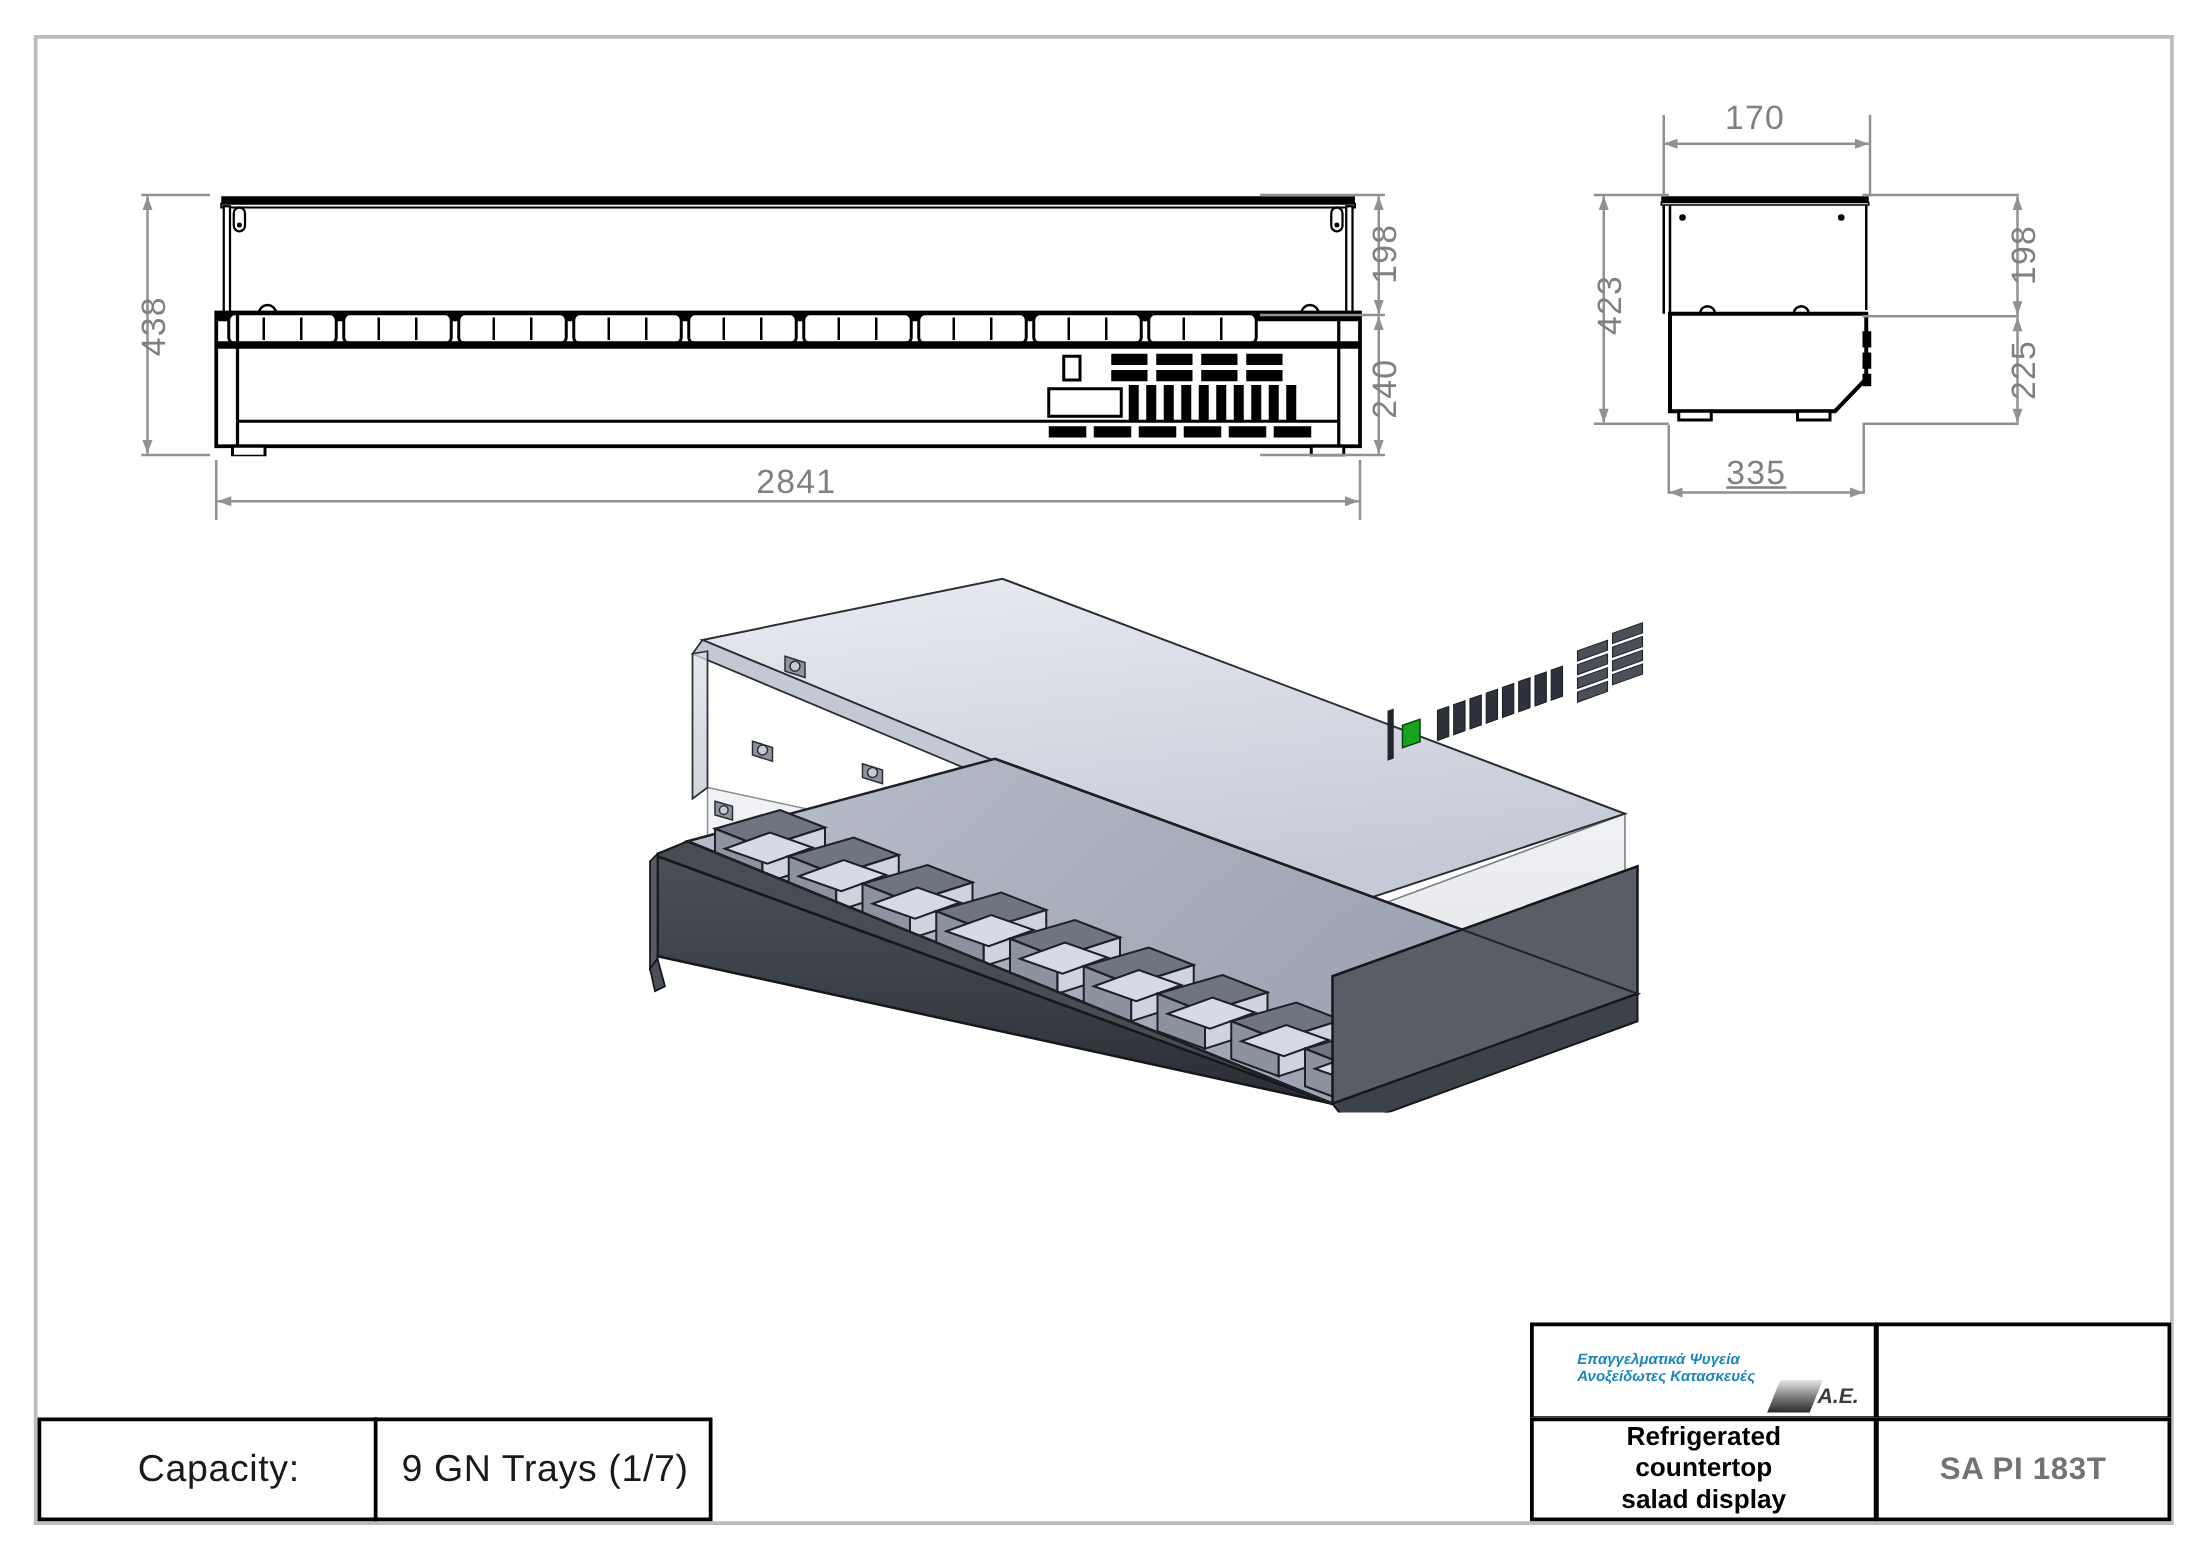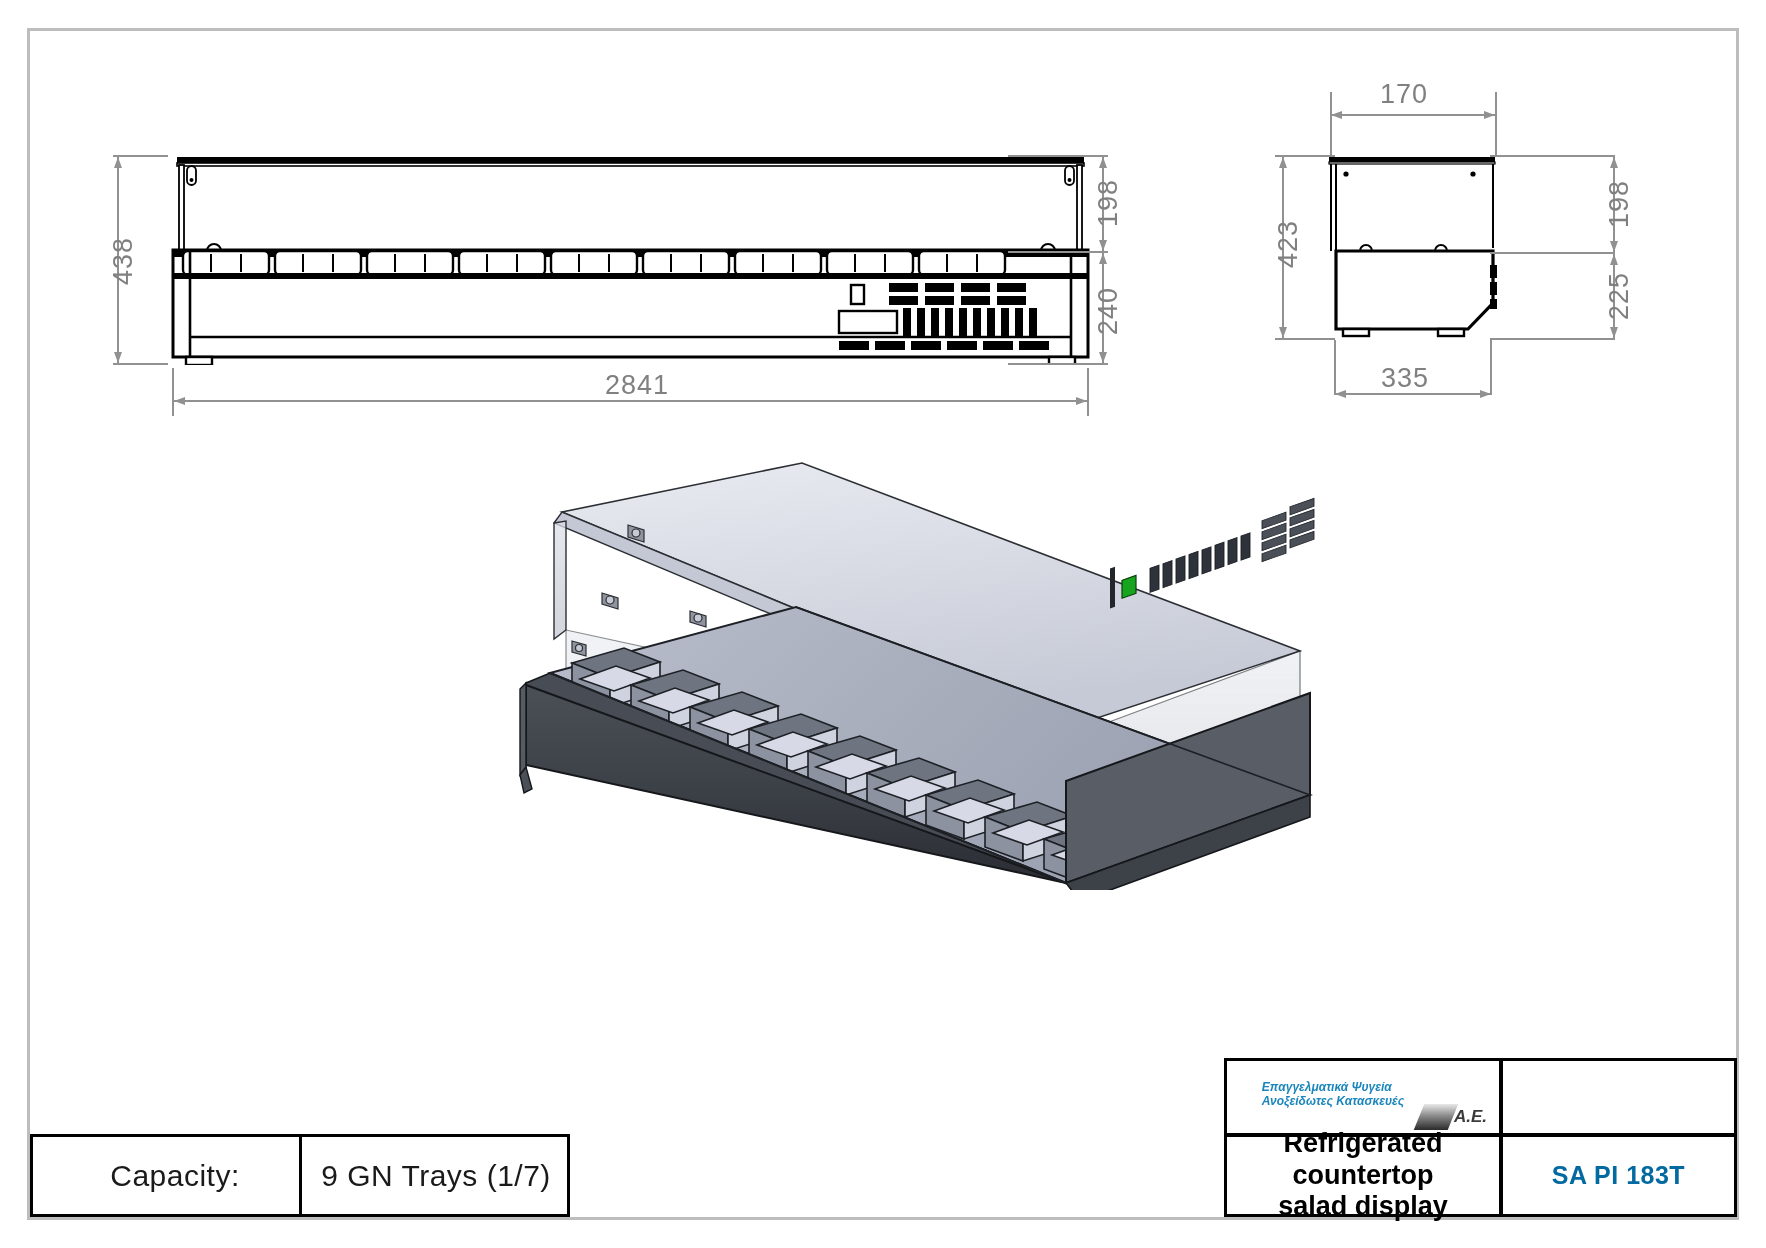--- a/index.html
+++ b/index.html
@@ -101,30 +101,30 @@
     letter-spacing: 0.5px;
   }
   .cap-value {
     font-size: 30px;
     color: #1a1a1a;
     font-family: "Liberation Sans", sans-serif;
     font-weight: 300;
     letter-spacing: 0.5px;
   }
   .prod-desc {
-    font-size: 27px;
+    font-size: 21px;
     font-weight: bold;
     color: #000;
     line-height: 1.18;
     font-family: "Liberation Sans", sans-serif;
   }
   .model-code {
     font-size: 25px;
     font-weight: bold;
-    color: #0369a1;
+    color: #737373;
     letter-spacing: 0.5px;
     font-family: "Liberation Sans", sans-serif;
   }
 
   
   .logo-wrap {
     position: relative;
     width: 100%; height: 100%;
     display: flex; flex-direction: column;
     align-items: center; justify-content: center;
@@ -371,21 +371,21 @@
 <div class="arrow up" style="left:1610px; top:254px;"></div>
 <div class="arrow down" style="left:1610px; top:327px;"></div>
 <div class="dimtext vert" style="left:1604px; top:228px;">198</div>
 <div class="dimtext vert" style="left:1604px; top:320px;">225</div>
 
 <div class="extline" style="left:1334px; top:340px; width:2px; height:55px;"></div>
 <div class="extline" style="left:1490px; top:340px; width:2px; height:55px;"></div>
 <div class="dimline" style="left:1335px; top:393px; width:156px; height:2px;"></div>
 <div class="arrow left" style="left:1335px; top:390px;"></div>
 <div class="arrow right" style="left:1480px; top:390px;"></div>
-<div class="dimtext" style="left:1381px; top:363px;">335</div>
+<div class="dimtext" style="left:1381px; top:363px;text-decoration:underline;">335</div>
 
 <div class="view" id="iso-view">
   <svg width="810" height="445" viewBox="0 0 810 445">
     <defs>
       <linearGradient id="gGlassTop" x1="0" y1="0" x2="0.3" y2="1">
         <stop offset="0%" stop-color="#e9ebf1"></stop>
         <stop offset="100%" stop-color="#c6cad6"></stop>
       </linearGradient>
       <linearGradient id="gGlassFront" x1="0" y1="0" x2="0" y2="1">
         <stop offset="0%" stop-color="#dee1e9" stop-opacity="0.75"></stop>

